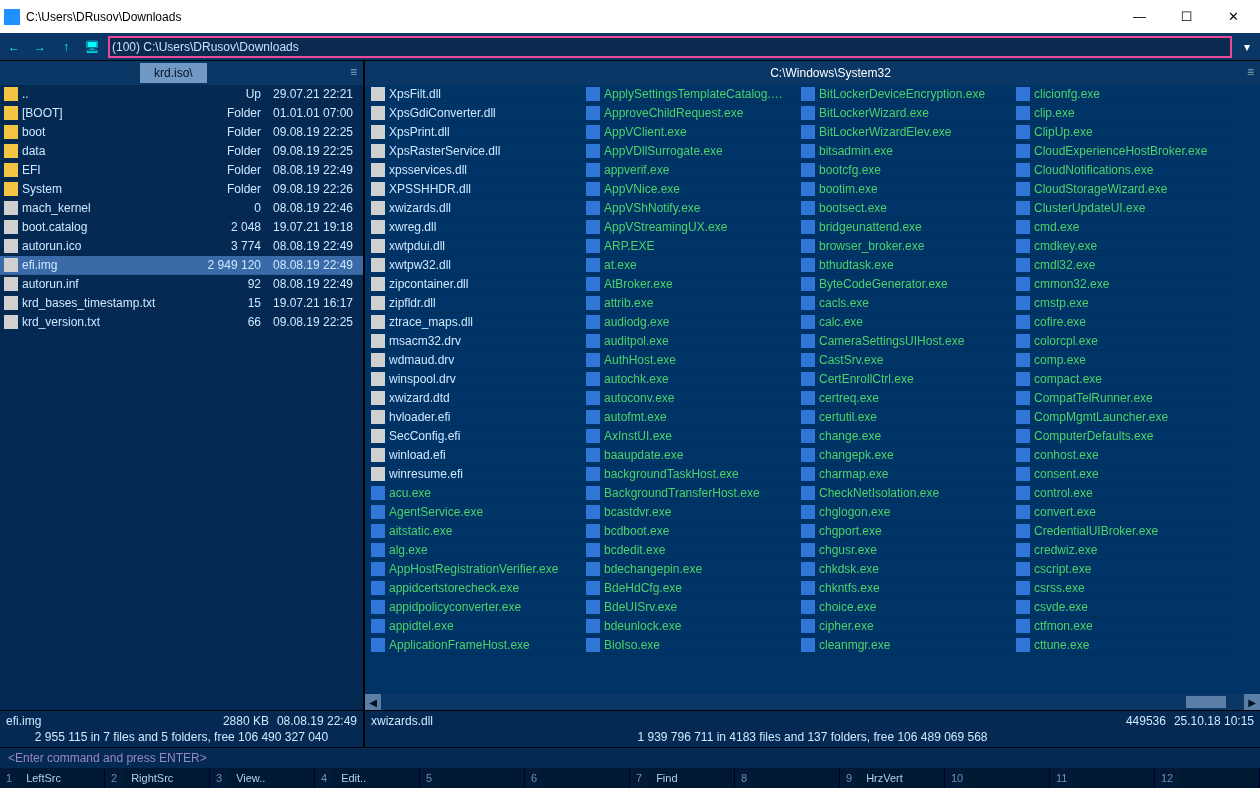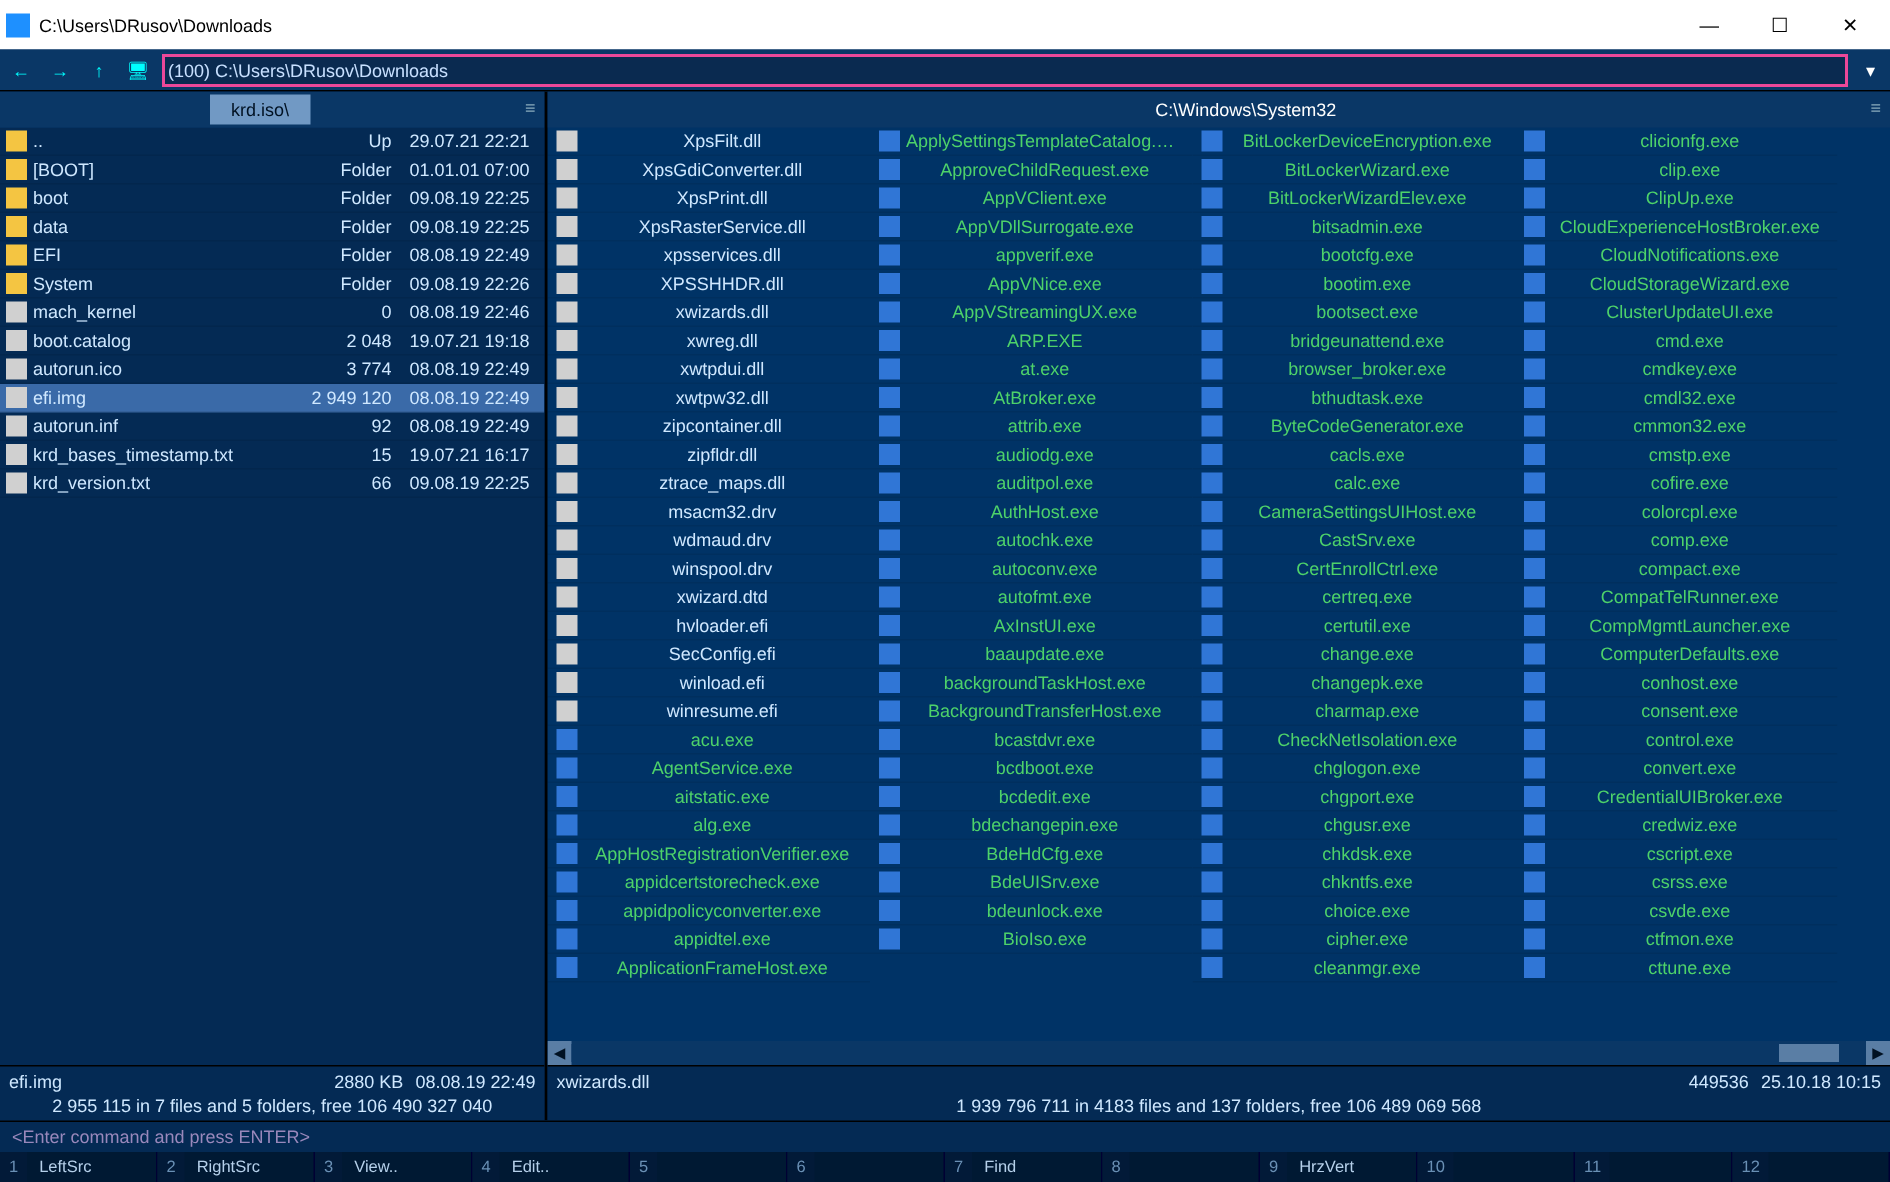--- a/index.html
+++ b/index.html
@@ -25,21 +25,21 @@
 .filerow { display: flex; align-items: center; height: 19px; padding: 0 4px; cursor: pointer; border-bottom: 1px solid rgba(0,0,0,0.08); }
 .filerow.selected { background: #3a6aa8; }
 .fi { width: 14px; height: 14px; margin-right: 4px; flex-shrink: 0; }
 .fi-folder { background: #f4c542; }
 .fi-file { background: #d0d0d0; }
 .fi-exe { background: #3076d6; }
 .fname { flex: 1; white-space: nowrap; overflow: hidden; text-overflow: ellipsis; color: #cfe8ff; }
 .fname.green { color: #4dd26a; }
 .fsize { width: 70px; text-align: right; color: #cfe8ff; padding-right: 6px; }
 .fdate { width: 92px; text-align: center; color: #cfe8ff; font-variant-numeric: tabular-nums; }
-.col-wrap { display: flex; flex: 1; overflow: hidden; text-align: center; }
+.col-wrap { display: flex; flex: 1; overflow: hidden; }
 .col { width: 215px; overflow: hidden; }
 .col .filerow { padding: 0 6px; }
 .statusbar { background: #042a54; border-top: 1px solid #000; padding: 3px 6px; display: flex; flex-direction: column; }
 .status-row1 { display: flex; color: #cfe8ff; }
 .status-row1 .sname { flex: 1; }
 .status-row2 { text-align: center; color: #cfe8ff; margin-top: 2px; }
 .cmdline { background: #042a54; padding: 3px 8px; color: #98b; border-top: 1px solid #000; }
 .fkeys { display: flex; background: #001933; height: 20px; }
 .fkey { display: flex; align-items: center; flex: 1; border-right: 1px solid #003; }
 .fkey-num { background: #021a38; color: #6a90b5; padding: 0 6px; font-size: 11px; height: 100%; display: flex; align-items: center; }
@@ -319,20 +319,24 @@
           <div class="filerow">
             <div class="fi fi-exe"></div>
             <div class="fname green">appverif.exe</div>
           </div>
           <div class="filerow">
             <div class="fi fi-exe"></div>
             <div class="fname green">AppVNice.exe</div>
           </div>
           <div class="filerow">
             <div class="fi fi-exe"></div>
+            <div class="fname green">AppVShNotify.exe</div>
+          </div>
+          <div class="filerow">
+            <div class="fi fi-exe"></div>
             <div class="fname green">AppVStreamingUX.exe</div>
           </div>
           <div class="filerow">
             <div class="fi fi-exe"></div>
             <div class="fname green">ARP.EXE</div>
           </div>
           <div class="filerow">
             <div class="fi fi-exe"></div>
             <div class="fname green">at.exe</div>
           </div>

